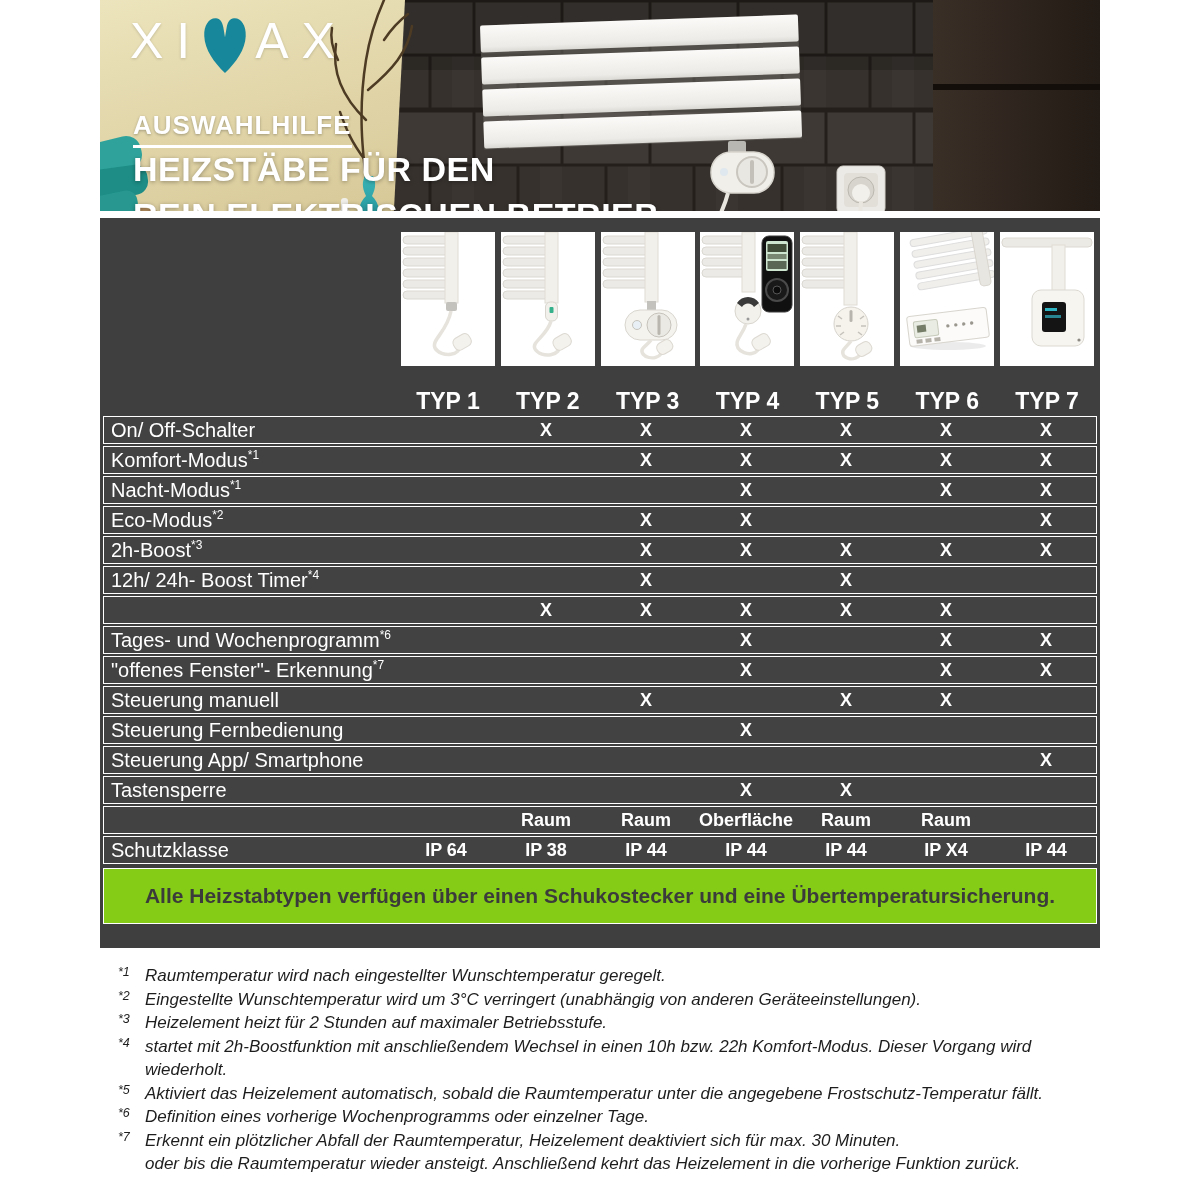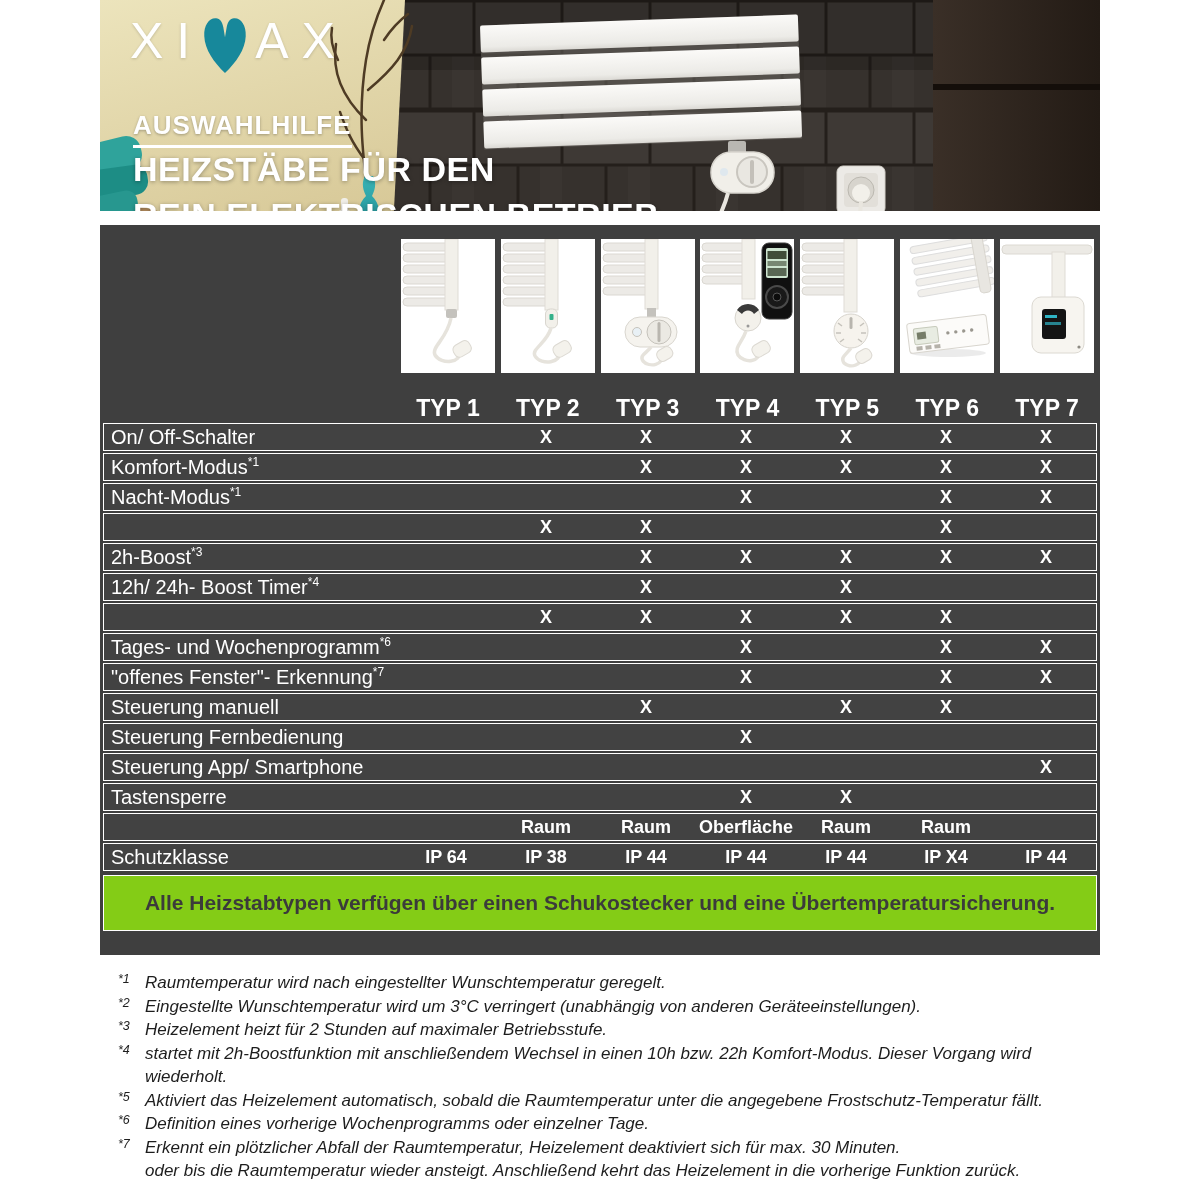--- a/index.html
+++ b/index.html
@@ -1,20 +1,20 @@
 <!DOCTYPE html>
 <html><head>
 <meta charset="utf-8">
 <style>
   html,body{margin:0;padding:0;background:#ffffff;}
   body{width:1200px;height:1200px;font-family:"Liberation Sans",sans-serif;position:relative;overflow:hidden;}
   .page{width:1000px;margin:0 auto;}
 
   
-  .hero{position:relative;height:211px;margin-bottom:14px;overflow:hidden;}
+  .hero{position:relative;height:211px;margin-bottom:7px;overflow:hidden;}
   .hero svg.bg{position:absolute;inset:0;display:block;}
   .logo{position:absolute;left:30px;top:16px;display:flex;align-items:flex-start;color:#fff;
         font-size:50px;font-weight:400;letter-spacing:13px;line-height:1;
         text-shadow:0 1px 3px rgba(0,0,0,.18);}
   .logo .m-glyph{margin:-4px 2px 0 -6px;}
   .kicker{position:absolute;left:33px;top:110px;color:#fff;font-size:26px;font-weight:bold;
           letter-spacing:1px;border-bottom:3px solid #fff;padding-bottom:4px;
           text-shadow:0 1px 3px rgba(0,0,0,.3);}
   .h-title{position:absolute;left:33px;color:#fff;font-size:34px;font-weight:bold;letter-spacing:.5px;
            text-shadow:0 1px 4px rgba(0,0,0,.35);}
@@ -337,20 +337,21 @@
     <div class="t-cell"></div>
     <div class="t-cell"></div>
     <div class="t-cell"></div>
     <div class="t-cell">X</div>
     <div class="t-cell"></div>
     <div class="t-cell">X</div>
     <div class="t-cell">X</div>
   </div>
 
   <div class="t-row">
+    <div class="t-label"><span class="lbl">Eco-Modus</span><sup class="sup">*2</sup></div>
     <div class="t-cell"></div>
     <div class="t-cell"></div>
     <div class="t-cell">X</div>
     <div class="t-cell">X</div>
     <div class="t-cell"></div>
     <div class="t-cell"></div>
     <div class="t-cell">X</div>
   </div>
 
   <div class="t-row">

